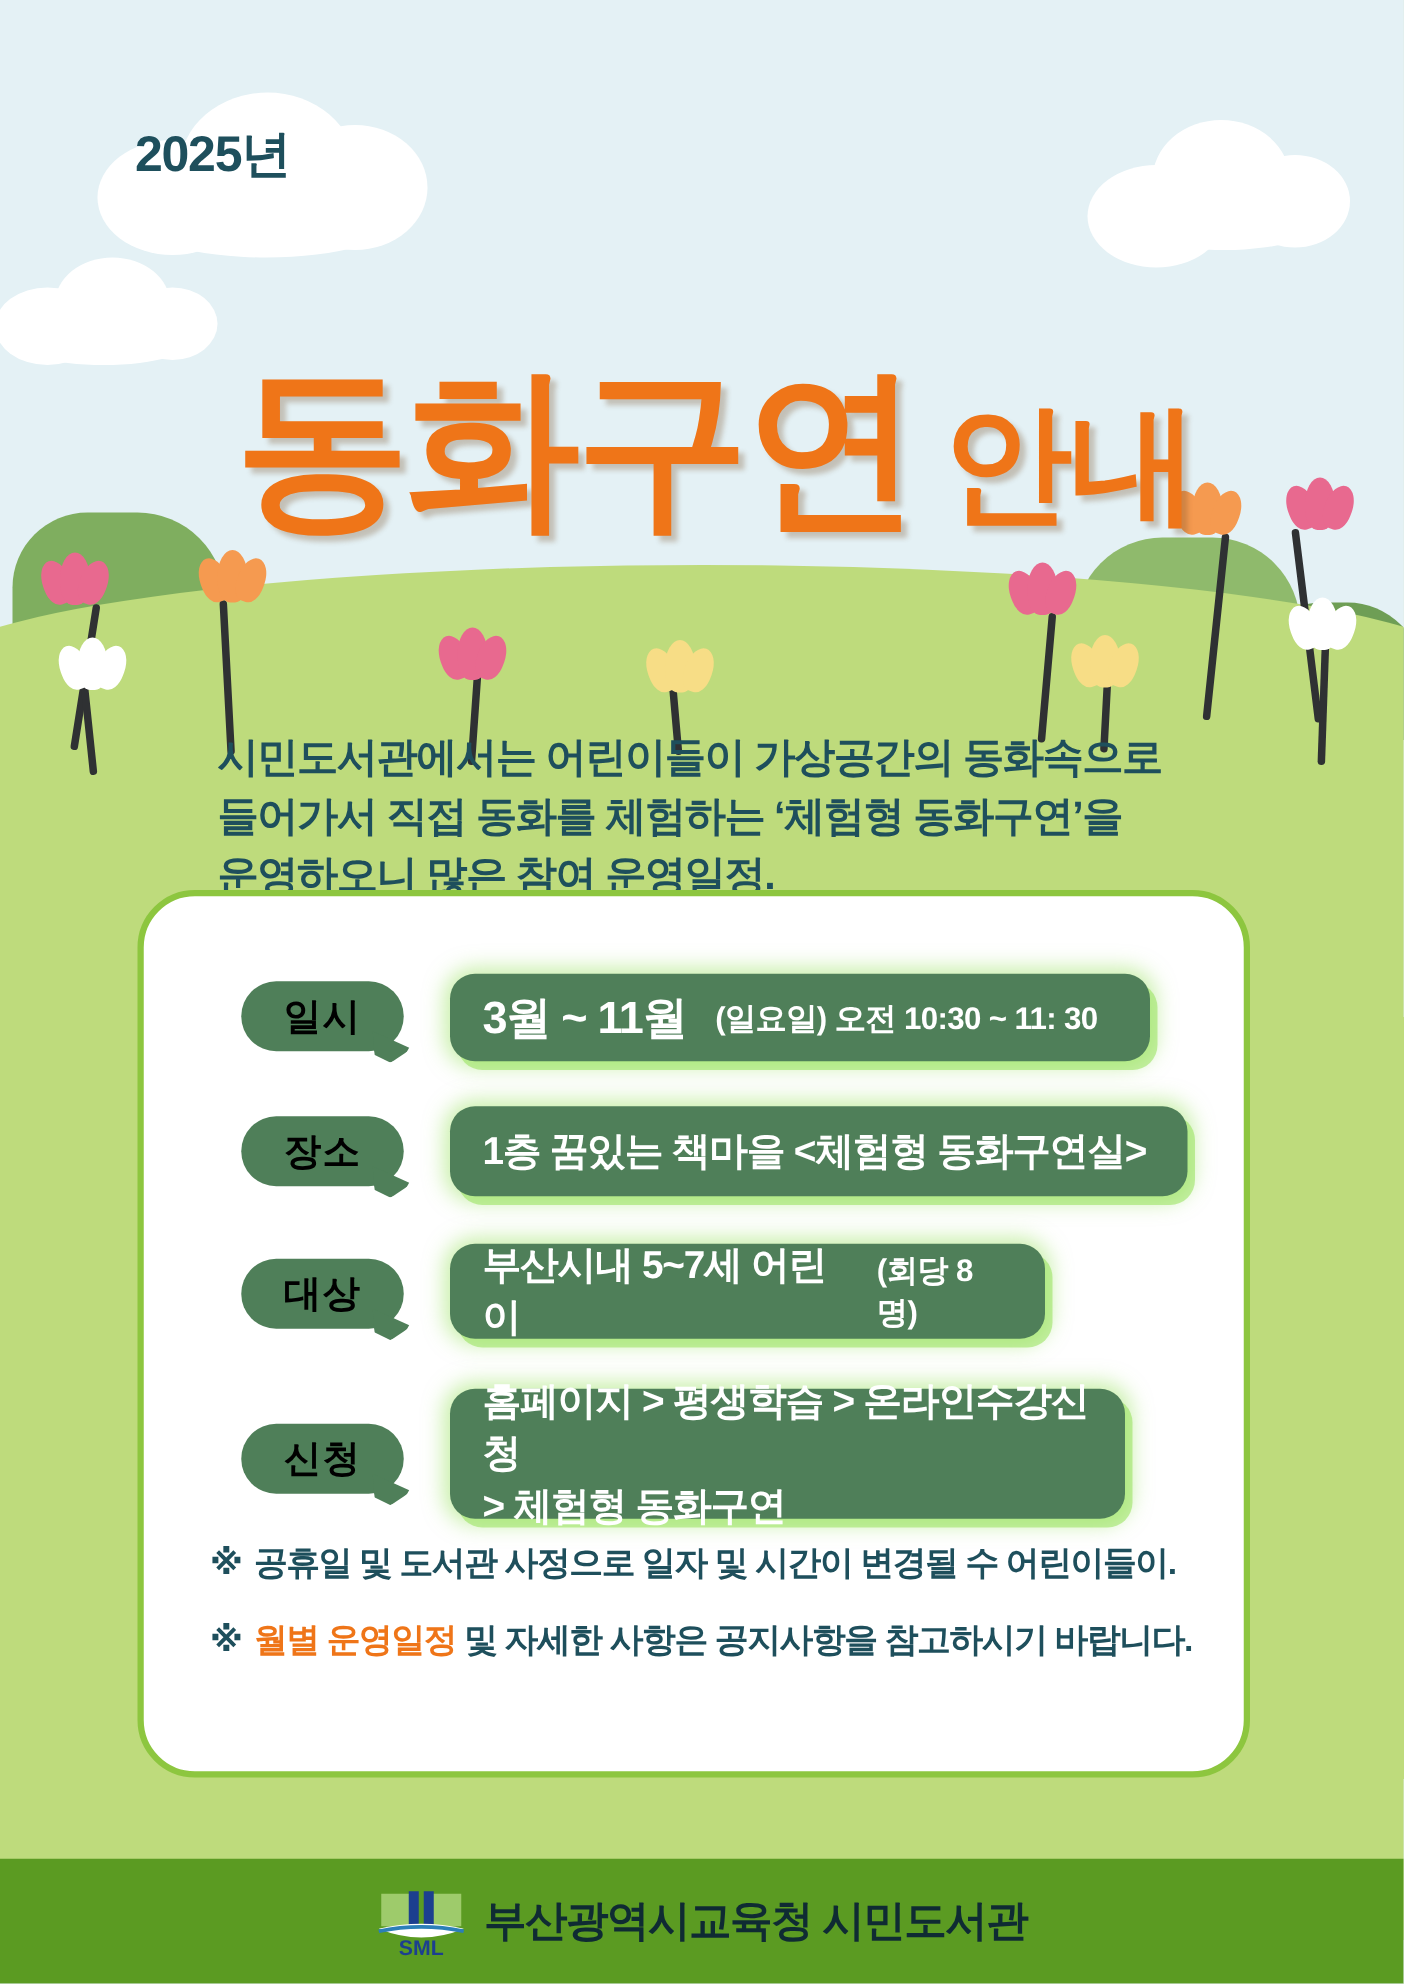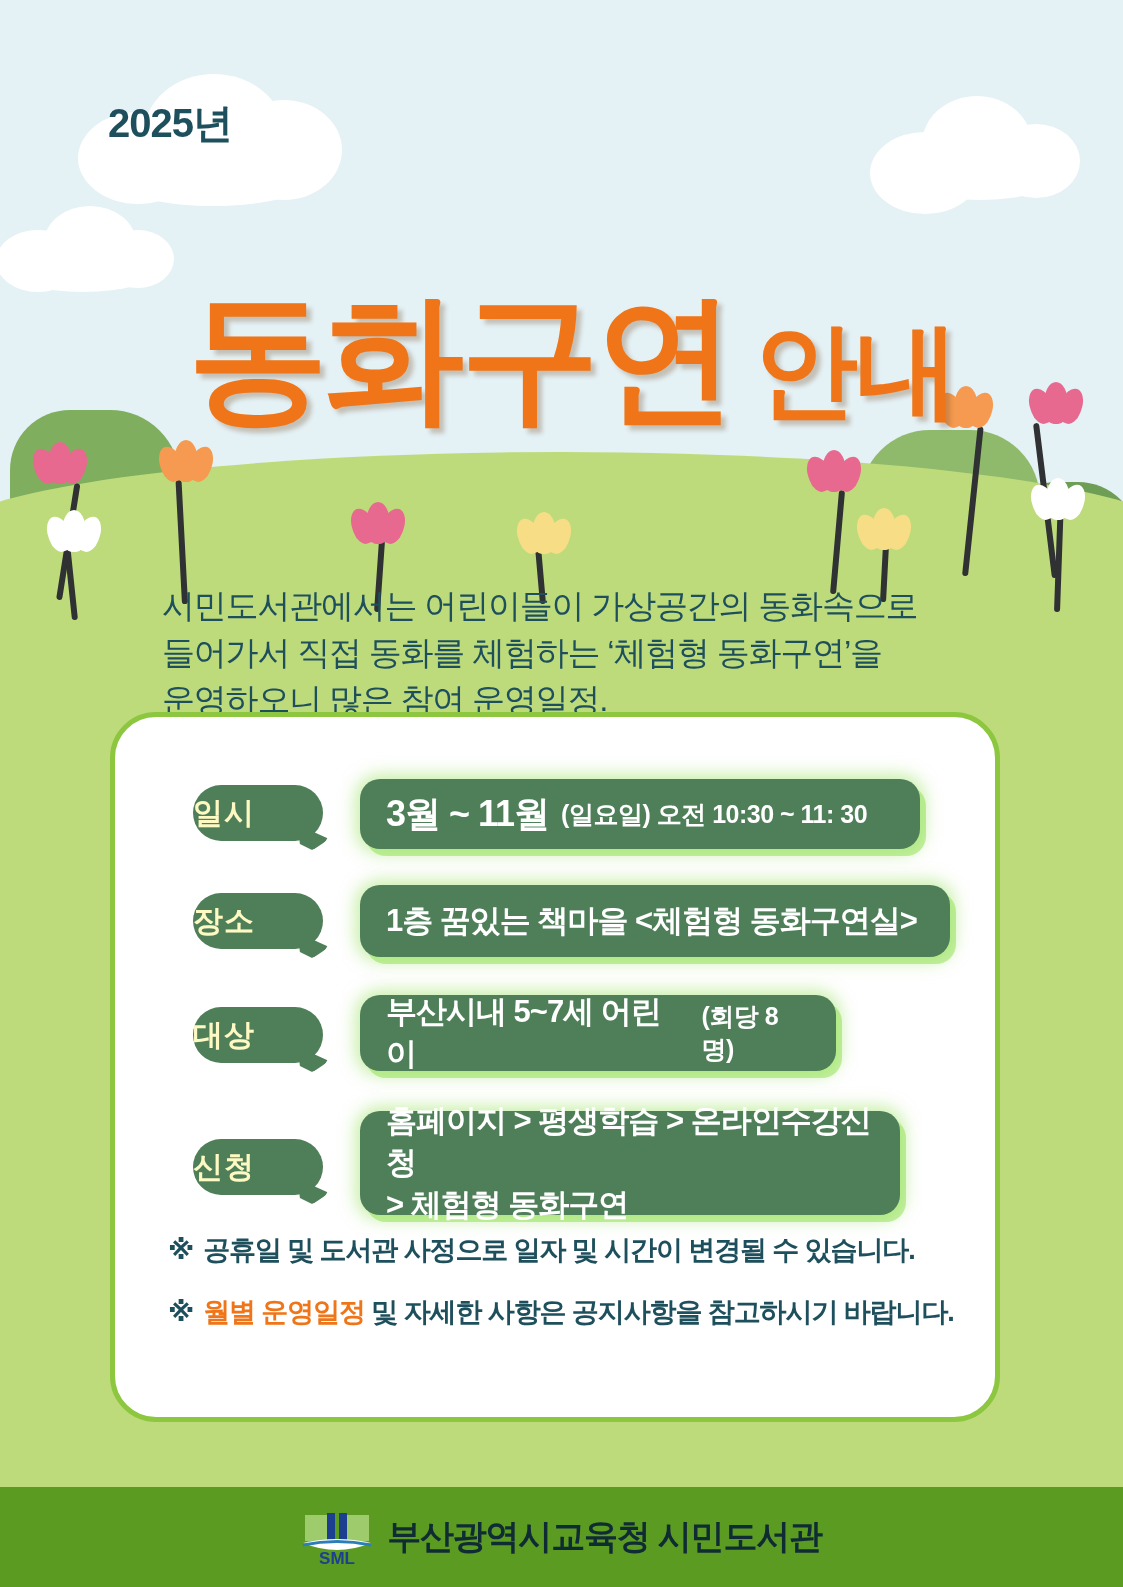--- a/index.html
+++ b/index.html
@@ -77,22 +77,22 @@
     text-shadow:5px 5px 4px rgba(120,80,40,.30);
   }
   .title-2 .small{
     font-size:104px;font-weight:900;color:#ef7518;letter-spacing:-3px;
     margin-left:22px;
     text-shadow:5px 5px 4px rgba(120,80,40,.30);
   }
 
   
   .intro{
-    position:absolute;left:162px;top:583px;width:800px;z-index:7;
-    font-size:33px;font-weight:400;color:#1e4f5c;
+    position:absolute;left:174px;top:583px;width:800px;z-index:7;
+    font-size:33px;font-weight:700;color:#1e4f5c;
     line-height:1.42;letter-spacing:-1.2px;
   }
   .intro div{white-space:nowrap;}
 
   
   .card{
     position:absolute;left:110px;top:712px;
     width:890px;height:710px;
     background:#ffffff;
     border:5px solid #8dc63f;
@@ -104,23 +104,23 @@
   .rows{position:absolute;left:0;top:0;width:100%;}
 
   .row{position:absolute;left:0;width:100%;}
 
   
   .pill{
     position:absolute;left:78px;
     width:130px;height:56px;
     background:#4f7f59;
     border-radius:28px;
-    color:#fef9c3;font-size:30px;font-weight:700;
+    color:#000000;font-size:30px;font-weight:700;
     letter-spacing:1px;
-    display:flex;align-items:center;
+    display:flex;align-items:center;justify-content:center;
     z-index:3;
   }
   .pill .tail{
     position:absolute;right:-6px;bottom:-9px;
     width:30px;height:26px;
     background:#4f7f59;
     border-bottom-right-radius:22px 18px;
     clip-path:polygon(0 0,100% 62%,42% 100%,0 72%);
     transform:rotate(-4deg);
   }
@@ -315,21 +315,21 @@
   </div>
 
   <div class="card">
     <div class="rows">
 
       <div class="row" style="top:62px;">
         <div class="pill" style="top:6px;">
           <span>일시</span>
           <span class="tail"></span>
         </div>
-        <div class="vbox" style="top:0;width:560px;height:70px;">
+        <div class="vbox" style="top:0;width:560px;height:70px;gap:11px;">
           <span class="lg">3월  ~  11월</span>
           <span class="sm" style="margin-left:12px;">(일요일)  오전 10:30 ~ 11: 30</span>
         </div>
       </div>
 
       <div class="row" style="top:168px;">
         <div class="pill" style="top:8px;">
           <span>장소</span>
           <span class="tail"></span>
         </div>
@@ -359,21 +359,21 @@
           <span class="md ln">&gt; 체험형 동화구연</span>
         </div>
       </div>
 
     </div>
   </div>
 
   <div class="notes">
 
     <div class="note">
-      <span class="mark">※</span><span>공휴일 및 도서관 사정으로 일자 및 시간이 변경될 수 있습니다.</span>
+      <span class="mark">※</span><span>공휴일 및 도서관 사정으로 일자 및 시간이 변경될 수 어린이들이.</span>
     </div>
 
     <div class="note">
       <span class="mark">※</span><span class="hl">월별 운영일정</span><span> 및 자세한 사항은 공지사항을 참고하시기 바랍니다.</span>
     </div>
 
 
   </div>
 
   <div class="footer">

